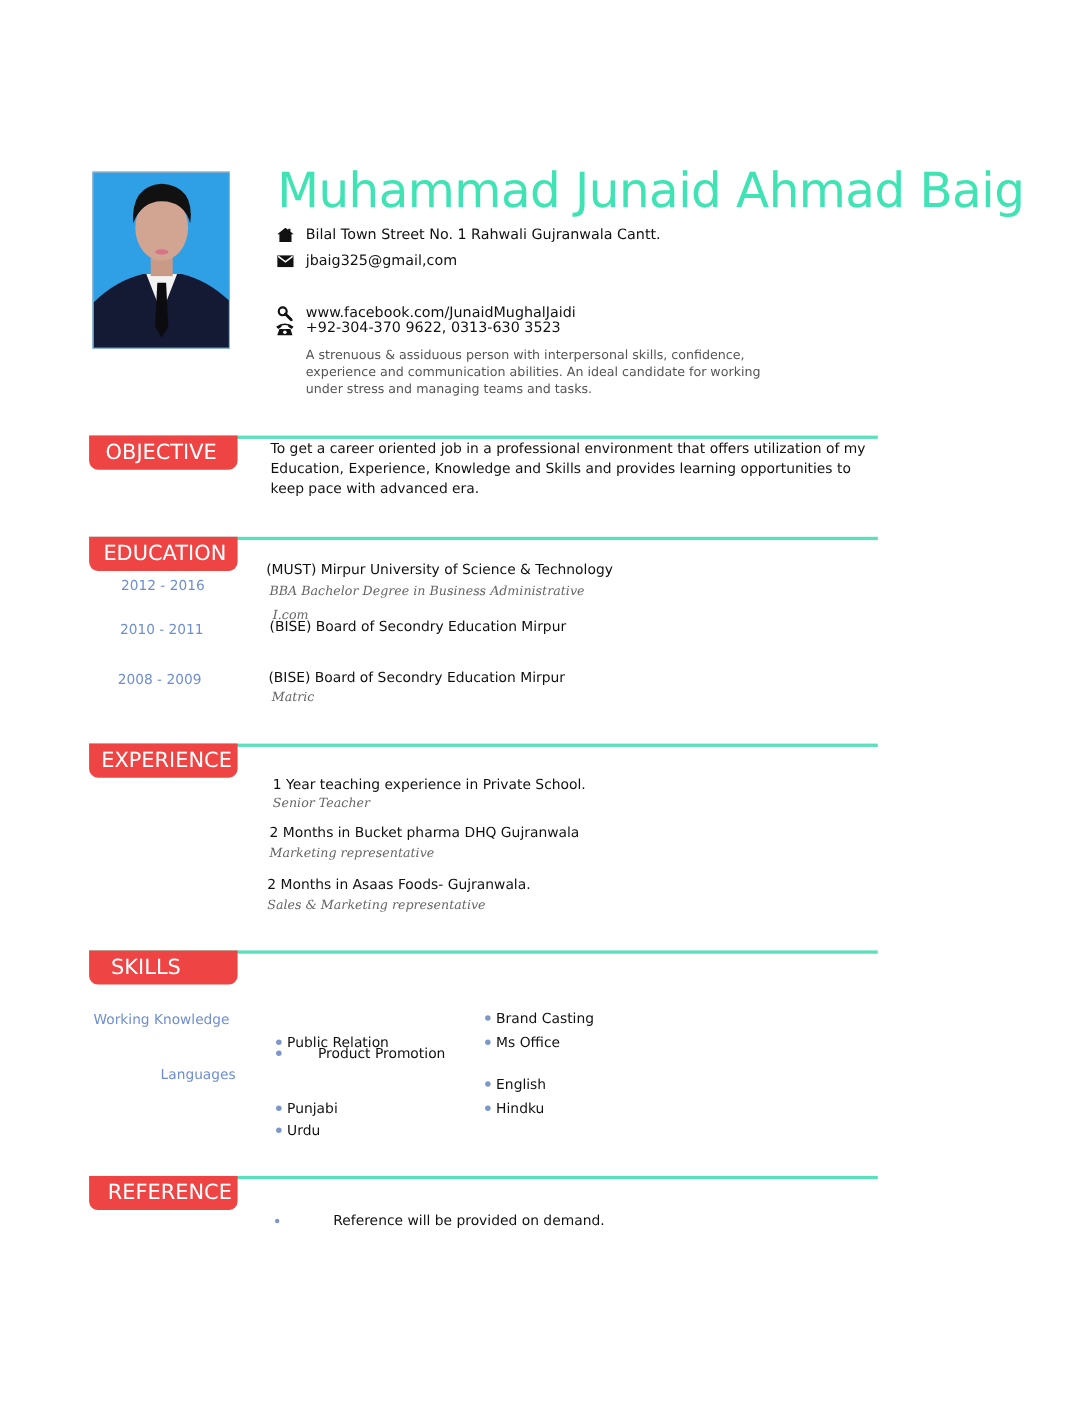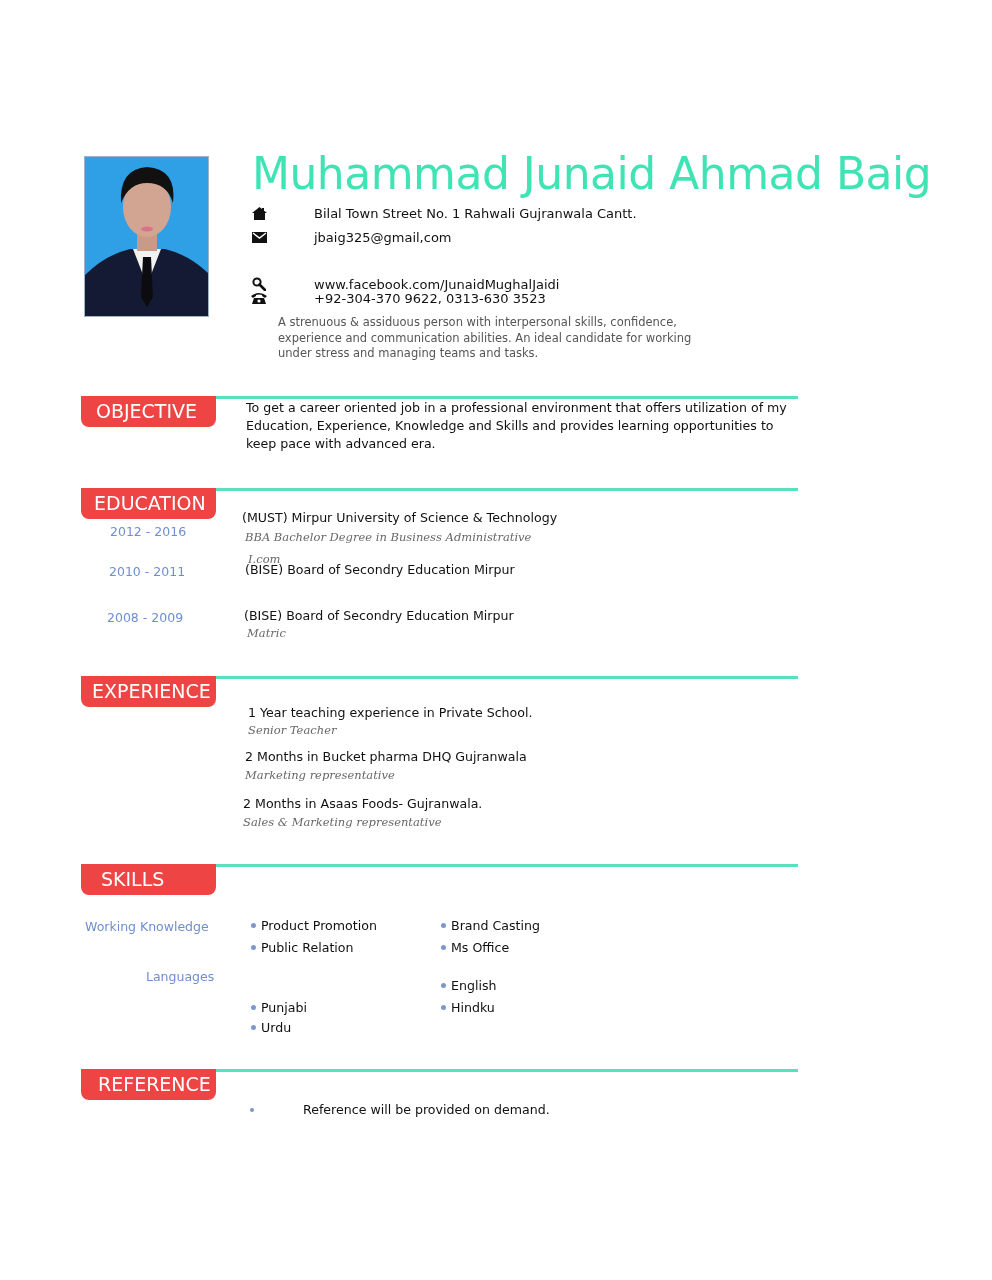--- a/index.html
+++ b/index.html
@@ -3,21 +3,21 @@
 <meta charset="utf-8">
 <style>
   html, body { margin:0; padding:0; background:#ffffff; }
   body { width:992px; height:1280px; position:relative; overflow:hidden;
          font-family:"DejaVu Sans", sans-serif; color:#111; }
   .abs { position:absolute; }
   .photo { left:84px; top:156px; width:125px; height:161px; background:#2fa3e8;
            border:1px solid #9cb4c8; overflow:hidden; box-sizing:border-box; }
   .name { left:252px; top:148px; font-family:"DejaVu Sans", sans-serif; font-size:44px;
           color:#3fe3b4; letter-spacing:-0.5px; white-space:nowrap; }
-  .contact-row { left:250px; font-size:13px; color:#111; display:flex; align-items:flex-start; white-space:nowrap;gap:36px; }
+  .contact-row { left:250px; font-size:13px; color:#111; display:flex; align-items:center; white-space:nowrap; }
   .contact-row .ic { width:18px; height:14px; margin-right:10px; display:inline-flex; align-items:center; justify-content:center; }
   .summary { left:278px; top:315px; width:440px; font-size:11.5px; line-height:15.5px; color:#555; }
   .rule { height:3px; background:#5be0bd; }
   .tab { left:81px; width:135px; height:31px; background:#ef4444;
          border-radius:0 0 8px 8px; color:#fff; font-size:19px; line-height:31px;
          box-sizing:border-box; }
   .body-text { font-size:12.6px; line-height:18px; color:#111; }
   .year { font-size:12.5px; color:#6e8ed1; white-space:nowrap; }
   .sub { font-family:"DejaVu Serif", serif; font-style:italic; font-size:11.5px; color:#666; white-space:nowrap; }
   .main { font-size:12.6px; color:#111; white-space:nowrap; }
@@ -111,21 +111,21 @@
 <div class="abs main" style="left:245px; top:749px;">2 Months in Bucket pharma DHQ Gujranwala</div>
 <div class="abs sub" style="left:245px; top:768px;">Marketing representative</div>
 
 <div class="abs main" style="left:243px; top:796px;">2 Months in Asaas Foods- Gujranwala.</div>
 <div class="abs sub" style="left:243px; top:815px;">Sales &amp;  Marketing representative</div>
 
 <div class="abs rule" style="left:81px; top:864px; width:717px;"></div>
 <div class="abs tab" style="top:864px; padding-left:20px;">SKILLS</div>
 
 <div class="abs label" style="left:85px; top:919px;">Working Knowledge</div>
-<div class="abs bullet" style="left:251px; top:918px;">
+<div class="abs bullet" style="left:251px; top:950px;gap:28px;">
     <span class="dot"></span>
     <span>Product Promotion</span>
   </div>
 <div class="abs bullet" style="left:441px; top:918px;">
     <span class="dot"></span>
     <span>Brand Casting</span>
   </div>
 <div class="abs bullet" style="left:251px; top:940px;">
     <span class="dot"></span>
     <span>Public Relation</span>

